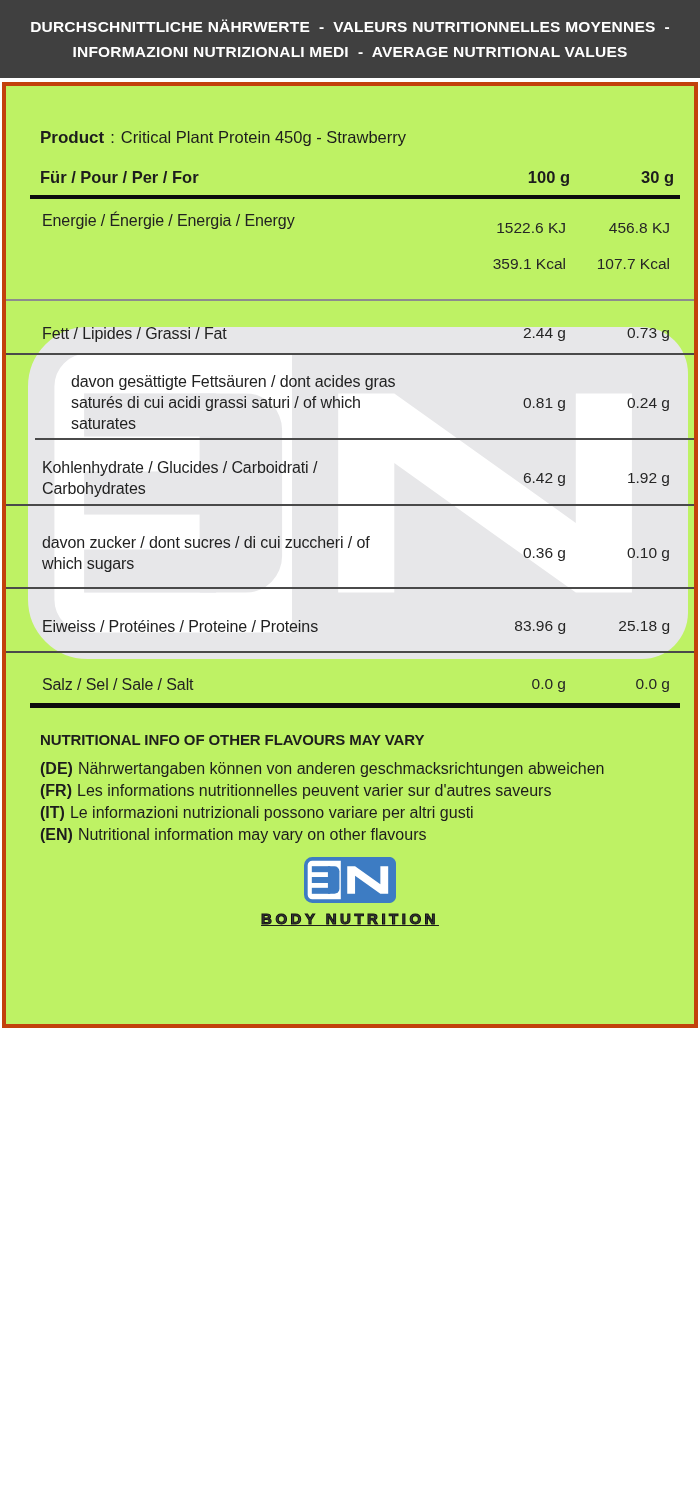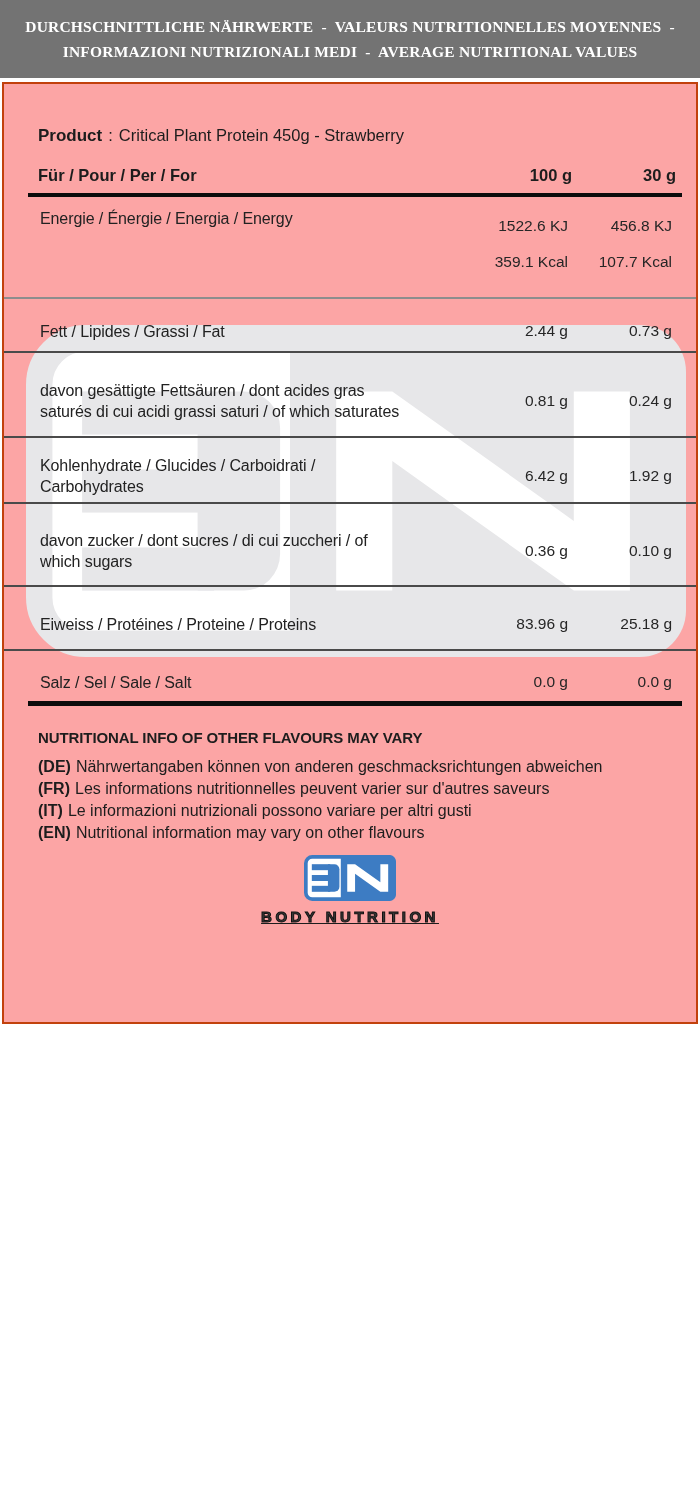--- a/index.html
+++ b/index.html
@@ -1,27 +1,27 @@
 <!DOCTYPE html>
 <html><head>
 <meta charset="utf-8">
 <style>
   html,body{margin:0;padding:0;background:#fff;}
   body{width:700px;height:1500px;position:relative;overflow:hidden;
        font-family:"Liberation Sans","DejaVu Sans",sans-serif;color:#1d1d1d;}
 
   
-  .banner{height:78px;background:#737373;color:#fff;text-align:center;
-          padding-top:14px;box-sizing:border-box;font-family:Liberation Serif, serif;}
+  .banner{height:78px;background:#404040;color:#fff;text-align:center;
+          padding-top:14px;box-sizing:border-box;}
   .banner-line{font-weight:bold;font-size:15.5px;line-height:25px;
                letter-spacing:.2px;white-space:pre;}
 
   
-  .card{margin:4px 2px 0 2px;border:2px solid #c2410c;height:938px;
-        position:relative;background:#fca5a5;}
+  .card{margin:4px 2px 0 2px;border:4px solid #c2410c;height:938px;
+        position:relative;background:#bef264;}
   .card-content{position:relative;z-index:1;}
 
   
   .watermark{position:absolute;left:22px;top:241px;width:660px;height:332px;
              z-index:0;pointer-events:none;}
   .watermark svg{width:100%;height:100%;display:block;}
 
   
   .product-line{margin:42px 0 0 34px;font-size:16.5px;}
   .product-label{font-weight:bold;font-size:17px;}
@@ -41,21 +41,21 @@
         border-bottom:2px solid #4a4a4a;box-sizing:border-box;}
   .tlabel{flex:1;font-size:16px;line-height:21px;letter-spacing:-.1px;
           white-space:pre-line;color:#222;padding-right:8px;}
   .tval{font-size:15.5px;color:#262626;}
   .tval.c100{width:136px;}
   .tval.c30{width:104px;}
 
   .r0{height:102px;align-items:flex-start;padding-top:11px;border-bottom-color:#8d8d8d;}
   .r0 .tval div{line-height:36px;}
   .r1{height:54px;}
-  .r2{height:85px;}
+  .r2{height:85px;margin-left:29px;}
   .r3{height:66px;}
   .r4{height:83px;}
   .r5{height:72px;border-bottom-color:#7d7d7d;}
   .r6{height:64px;}
   .r7{height:50px;border-bottom:none;}
 
   
   .vary-title{margin:23px 0 0 34px;font-weight:bold;font-size:15px;letter-spacing:-.1px;}
   .notes{margin:10px 0 0 34px;}
   .note-line{font-size:16px;line-height:22px;}

